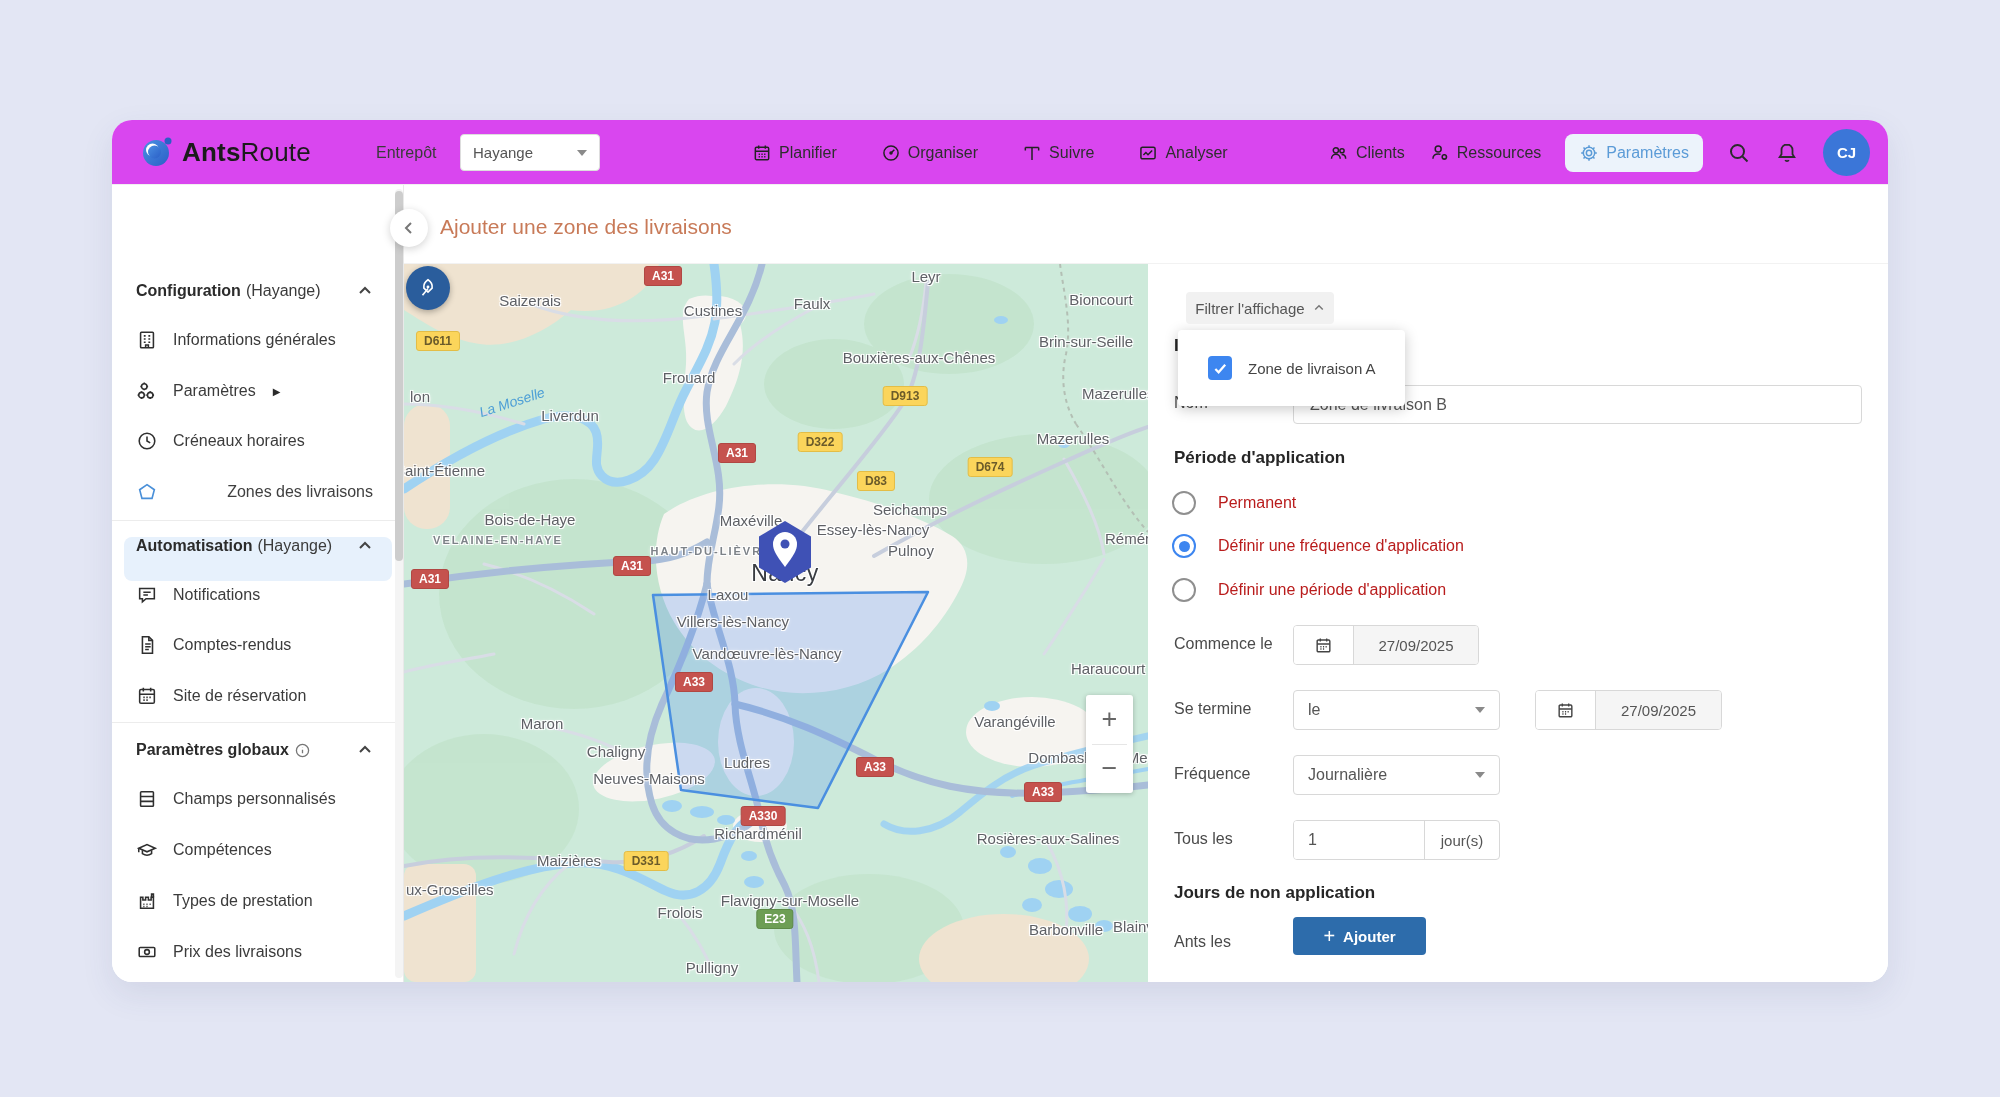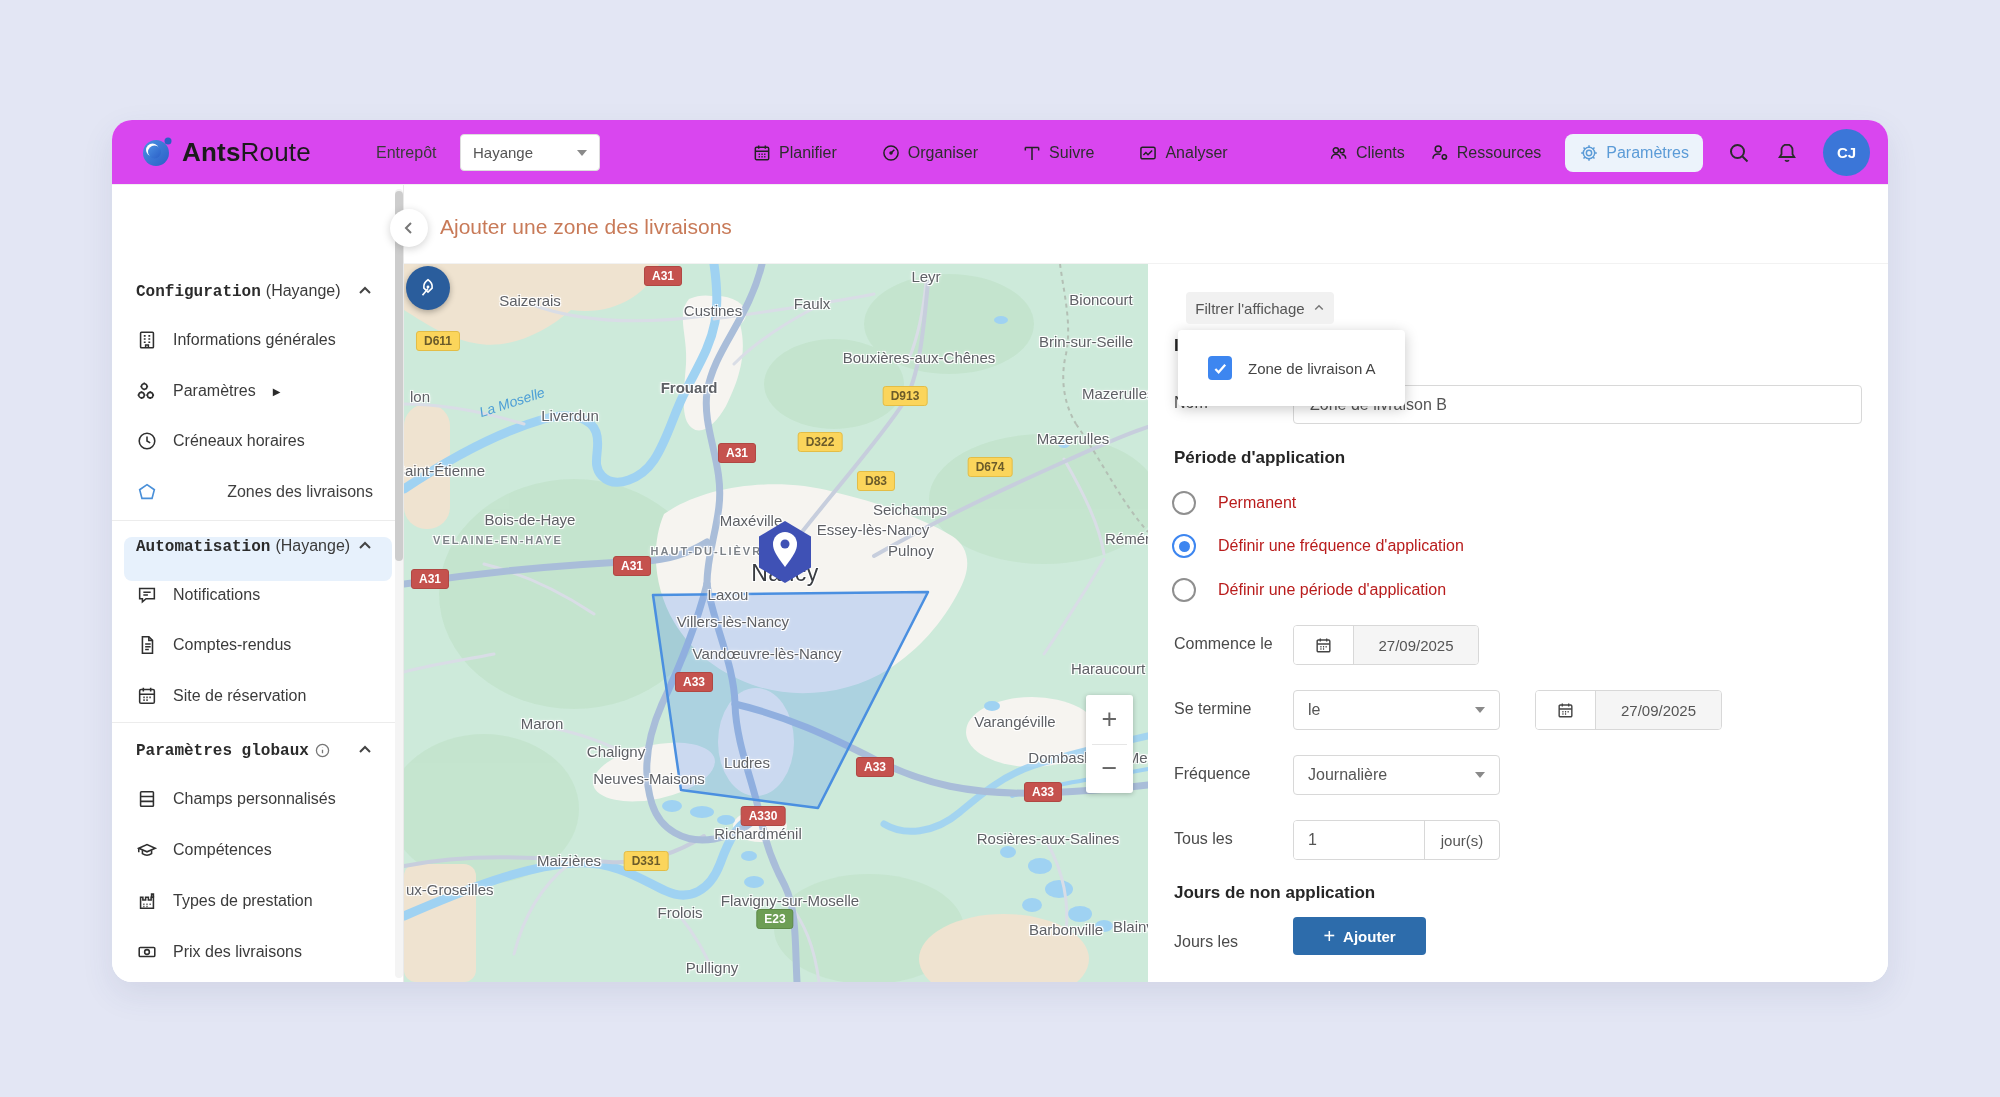--- a/index.html
+++ b/index.html
@@ -33,21 +33,21 @@
   .avatar { width:47px; height:47px; border-radius:50%; background:#3b76d8; color:#fff;
             display:flex; align-items:center; justify-content:center; font-size:15px; font-weight:700; }
 
   
   .sidebar { position:absolute; left:0; top:65px; width:292px; bottom:0; background:#fff; z-index:5; }
   .sb-track { position:absolute; right:1px; top:4px; bottom:4px; width:8px; background:#f4f4f4; border-radius:4px; }
   .sb-handle { position:absolute; right:1px; top:6px; width:8px; height:370px; background:#cdcdcd; border-radius:4px; }
   .sb-border { position:absolute; right:0; top:0; bottom:0; width:1px; background:#e9e9e9; }
   .sb-row { position:absolute; left:0; width:283px; height:48px; display:flex; align-items:center; padding:0 22px 0 24px; }
   .sb-head { font-size:16px; color:#2b2b2b; }
-  .sb-head b { font-weight:700;font-family:Liberation Mono, monospace; }
+  .sb-head b { font-weight:700; }
   .sb-head .scope { font-weight:400; color:#3b3b3b; margin-left:5px; }
   .sb-chevron { margin-left:auto; }
   .sb-item { gap:15px; font-size:16px; color:#3b3b3b; cursor:pointer; }
   .sb-item .ico { width:22px; height:22px; flex:0 0 22px; display:flex; }
   .sb-item.active { color:#404040;justify-content:space-between; }
   .active-pill { position:absolute; left:12px; top:352px; width:268px; height:44px;
                  background:#e7f1fc; border-radius:8px; }
   .sb-div { position:absolute; left:0; width:283px; height:1px; background:#ececec; }
   .mini-arrow { font-size:10px; color:#2b2b2b; margin-left:2px; }
   .info-i { margin-left:6px; }
@@ -501,21 +501,21 @@
         <div class="mlabel" style="left: 308px; top: 703px;">Pulligny</div>
         <div class="mlabel" style="left: 704px; top: 404px;">Haraucourt</div>
         <div class="mlabel" style="left: 611px; top: 457px;">Varangéville</div>
         <div class="mlabel" style="left: 701px; top: 493px;">Dombasle-sur-Meurthe</div>
         <div class="mlabel" style="left: 644px; top: 574px;">Rosières-aux-Salines</div>
         <div class="mlabel" style="left: 662px; top: 665px;">Barbonville</div>
         <div class="mlabel edge" style="left: 709px; top: 662px;">Blainville</div>
         <div class="mlabel edge" style="left: -9px; top: 206px;">Saint-Étienne</div>
         <div class="mlabel edge" style="left: 6px; top: 132px;">lon</div>
         <div class="mlabel" style="left: 166px; top: 151px;">Liverdun</div>
-        <div class="mlabel" style="left: 285px; top: 123px; font-weight: bold;">Frouard</div>
+        <div class="mlabel" style="left: 285px; top: 113px;">Frouard</div>
         <div class="mlabel" style="left: 126px; top: 255px;">Bois-de-Haye</div>
         <div class="mlabel caps" style="left: 94px; top: 276px;">VELAINE-EN-HAYE</div>
         <div class="mlabel river" style="left: 108px; top: 138px;">La Moselle</div>
       </div>
 
     <div>
 
     <div class="rbadge red" style="left: 259px; top: 12px;">A31</div>
         <div class="rbadge yellow" style="left: 34px; top: 77px;">D611</div>
         <div class="rbadge red" style="left: 333px; top: 189px;">A31</div>
@@ -623,19 +623,19 @@
     <span class="caret"></span>
   </div>
 
   <div class="abs flabel" style="left:1062px; top:719px">Tous les</div>
   <div class="abs tous-box">
     <input class="tous-input" type="text" value="1" style="">
     <div class="tous-suffix">jour(s)</div>
   </div>
 
   <div class="abs fheader" style="left:1062px; top:773px">Jours de non application</div>
-  <div class="abs flabel" style="left:1062px; top:822px">Jours les</div>
+  <div class="abs flabel" style="left:1062px; top:822px">Ants les</div>
   <div class="abs add-btn">
     <span class="plus">+</span>
     <span>Ajouter</span>
   </div>
 
 </div>
 
 </body></html>

